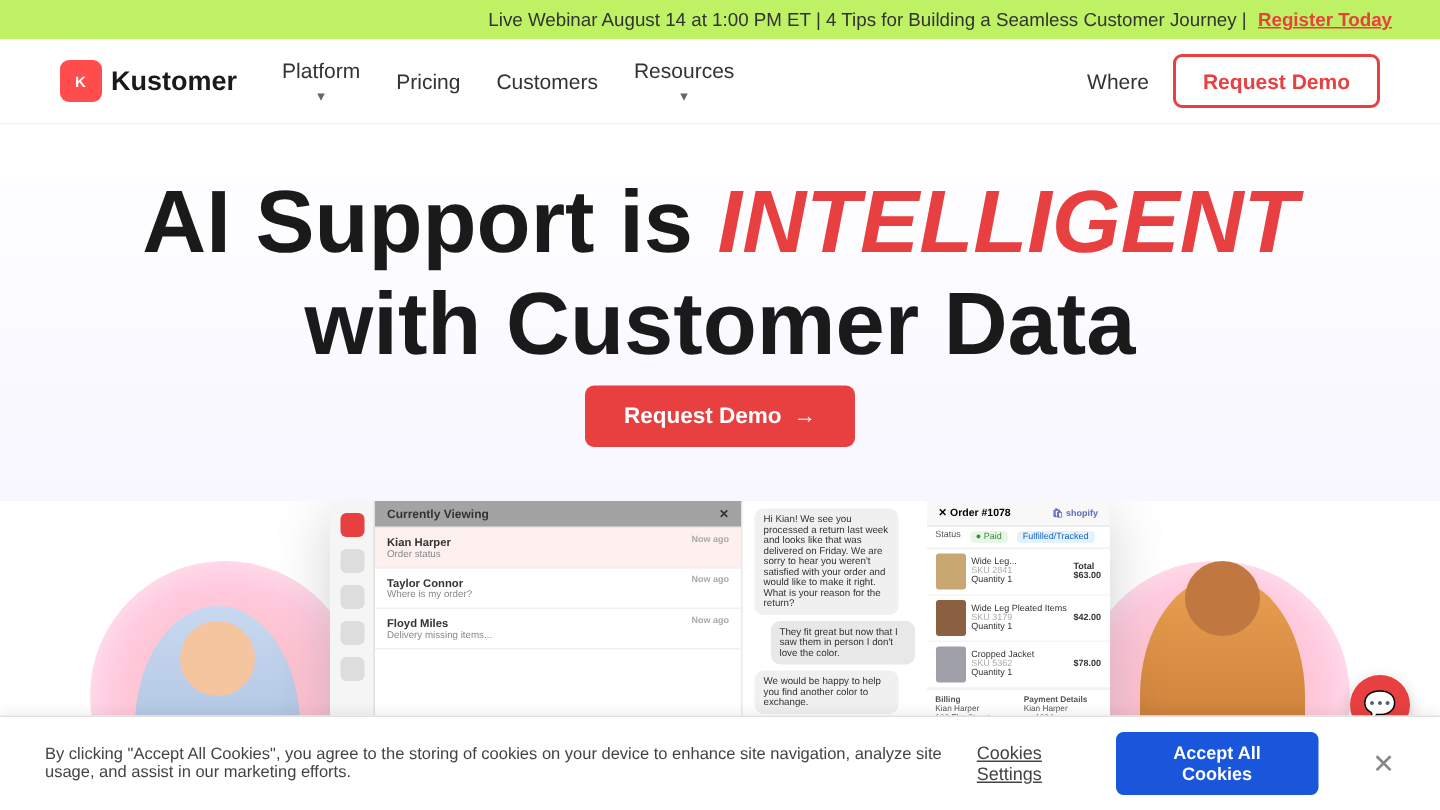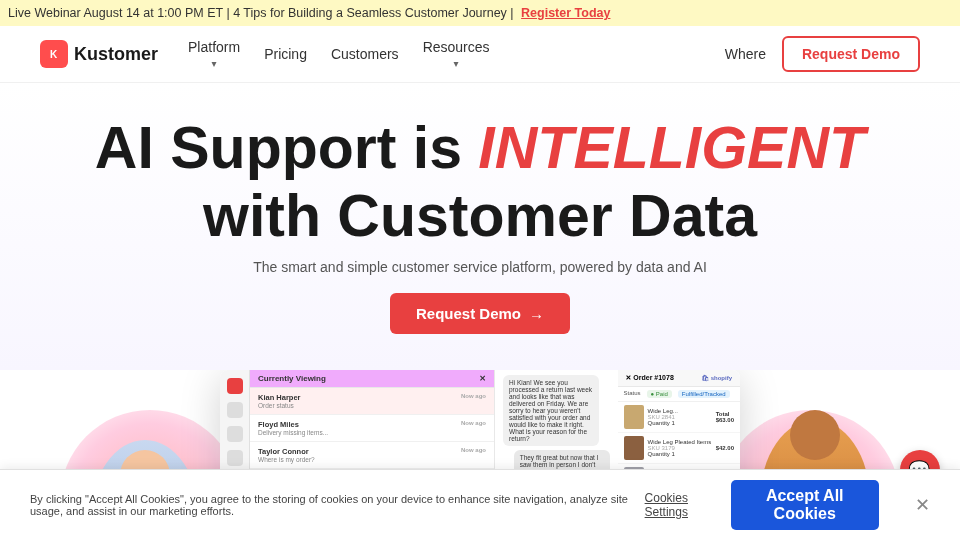--- a/index.html
+++ b/index.html
@@ -1,22 +1,22 @@
 <!DOCTYPE html>
 <html><head>
   <meta charset="utf-8">
   <style>
     * { margin: 0; padding: 0; box-sizing: border-box; }
     body { font-family: -apple-system, BlinkMacSystemFont, 'Segoe UI', sans-serif; background: #fff; width: 960px; height: 540px; overflow: hidden; position: relative; }
 
     
     .top-banner {
-      background: #fef9c3;
-      text-align: left;
-      padding: 6px 8px;
+      background: #bef264;
+      text-align: right;
+      padding: 6px 32px;
       font-size: 12.5px;
       color: #333;
     }
     .top-banner a { color: #e84040; text-decoration: underline; font-weight: 600; }
 
     
     .navbar {
       display: flex;
       align-items: center;
       padding: 10px 40px;
@@ -246,21 +246,21 @@
       background: #ddd;
     }
     .sidebar-dot.active { background: #e84040; }
 
     
     .mockup-conv {
       border-right: 1px solid #e8e8e8;
       overflow: hidden;
     }
     .mockup-conv-header {
-      background: #f0abfc;
+      background: #a3a3a3;
       padding: 4px 8px;
       font-size: 8px;
       font-weight: 600;
       color: #333;
       border-bottom: 1px solid #e8e8e8;
       display: flex;
       justify-content: space-between;
       align-items: center;
       gap: 27px;
     }
@@ -381,21 +381,21 @@
       font-size: 12px;
       color: #444;
       background: none;
       border: none;
       cursor: pointer;
       text-decoration: underline;
     }
     .btn-accept-cookies {
       background: #1a56db;
       color: white;
-      font-size: 16px;
+      font-size: 12px;
       padding: 7px 16px;
       border-radius: 5px;
       border: none;
       cursor: pointer;
       font-weight: 600;
     }
     .cookie-close {
       font-size: 18px;
       color: #888;
       cursor: pointer;
@@ -461,21 +461,20 @@
     <button class="btn-demo">Request Demo</button>
   </div>
 </nav>
 
 <div class="hero">
   <h1>
     <span>AI Support is </span><span class="highlight">INTELLIGENT</span>
     <br>
     <span>with Customer Data</span>
   </h1>
-  <p class="hero-sub">The smart and simple customer service platform, powered by data and AI</p>
   <button class="btn-cta">
     <span>Request Demo</span>
     <span>→</span>
   </button>
 </div>
 
 <div class="dashboard-preview">
   <div class="blob-left"></div>
   <div class="blob-right"></div>
 
@@ -503,26 +502,26 @@
     <div class="mockup-conv">
       <div class="mockup-conv-header">
         <span>Currently Viewing</span>
         <span>✕</span>
       </div>
       <div class="mockup-conv-item active">
         <div class="mockup-conv-name">Kian Harper <span class="mockup-conv-time">Now ago</span></div>
         <div class="mockup-conv-preview">Order status</div>
       </div>
       <div class="mockup-conv-item">
+        <div class="mockup-conv-name">Taylor Connor <span class="mockup-conv-time">Now ago</span></div>
+        <div class="mockup-conv-preview">Where is my order?</div>
+      </div>
+      <div class="mockup-conv-item">
         <div class="mockup-conv-name">Floyd Miles <span class="mockup-conv-time">Now ago</span></div>
         <div class="mockup-conv-preview">Delivery missing items...</div>
-      </div>
-      <div class="mockup-conv-item">
-        <div class="mockup-conv-name">Taylor Connor <span class="mockup-conv-time">Now ago</span></div>
-        <div class="mockup-conv-preview">Where is my order?</div>
       </div>
     </div>
 
     <div style="display:grid;grid-template-columns:1fr 1fr;overflow:hidden;">
 
       <div class="mockup-chat">
         <div class="mockup-chat-body">
           <div class="chat-bubble">Hi Kian! We see you processed a return last week and looks like that was delivered on Friday. We are sorry to hear you weren't satisfied with your order and would like to make it right. What is your reason for the return?</div>
           <div class="chat-bubble" style="background:#e8e8e8;margin-left:auto;">They fit great but now that I saw them in person I don't love the color.</div>
           <div class="chat-bubble">We would be happy to help you find another color to exchange.</div>

